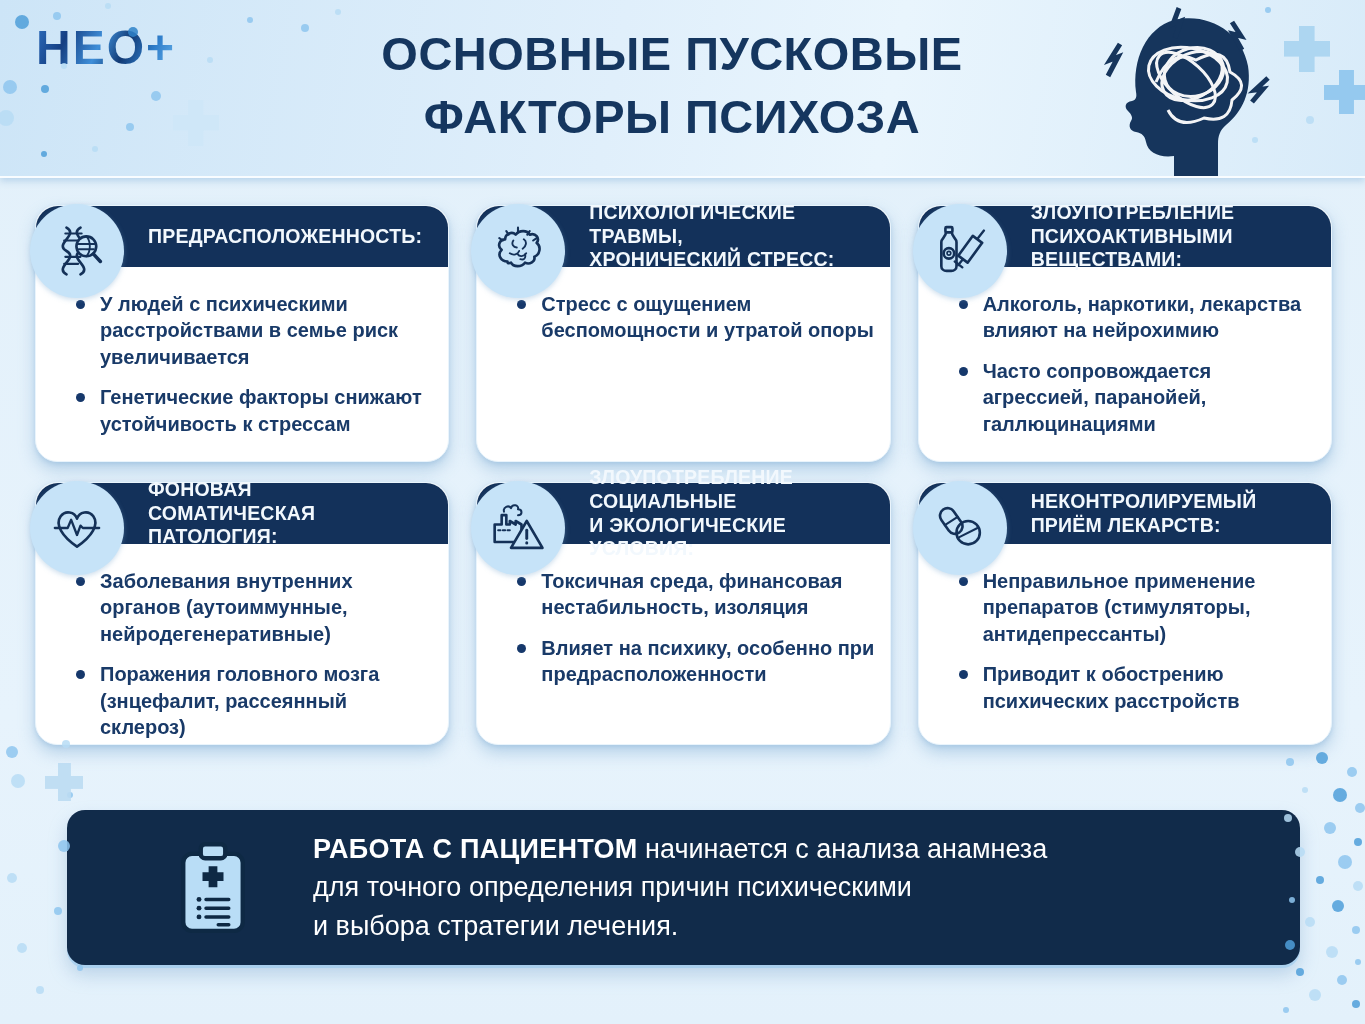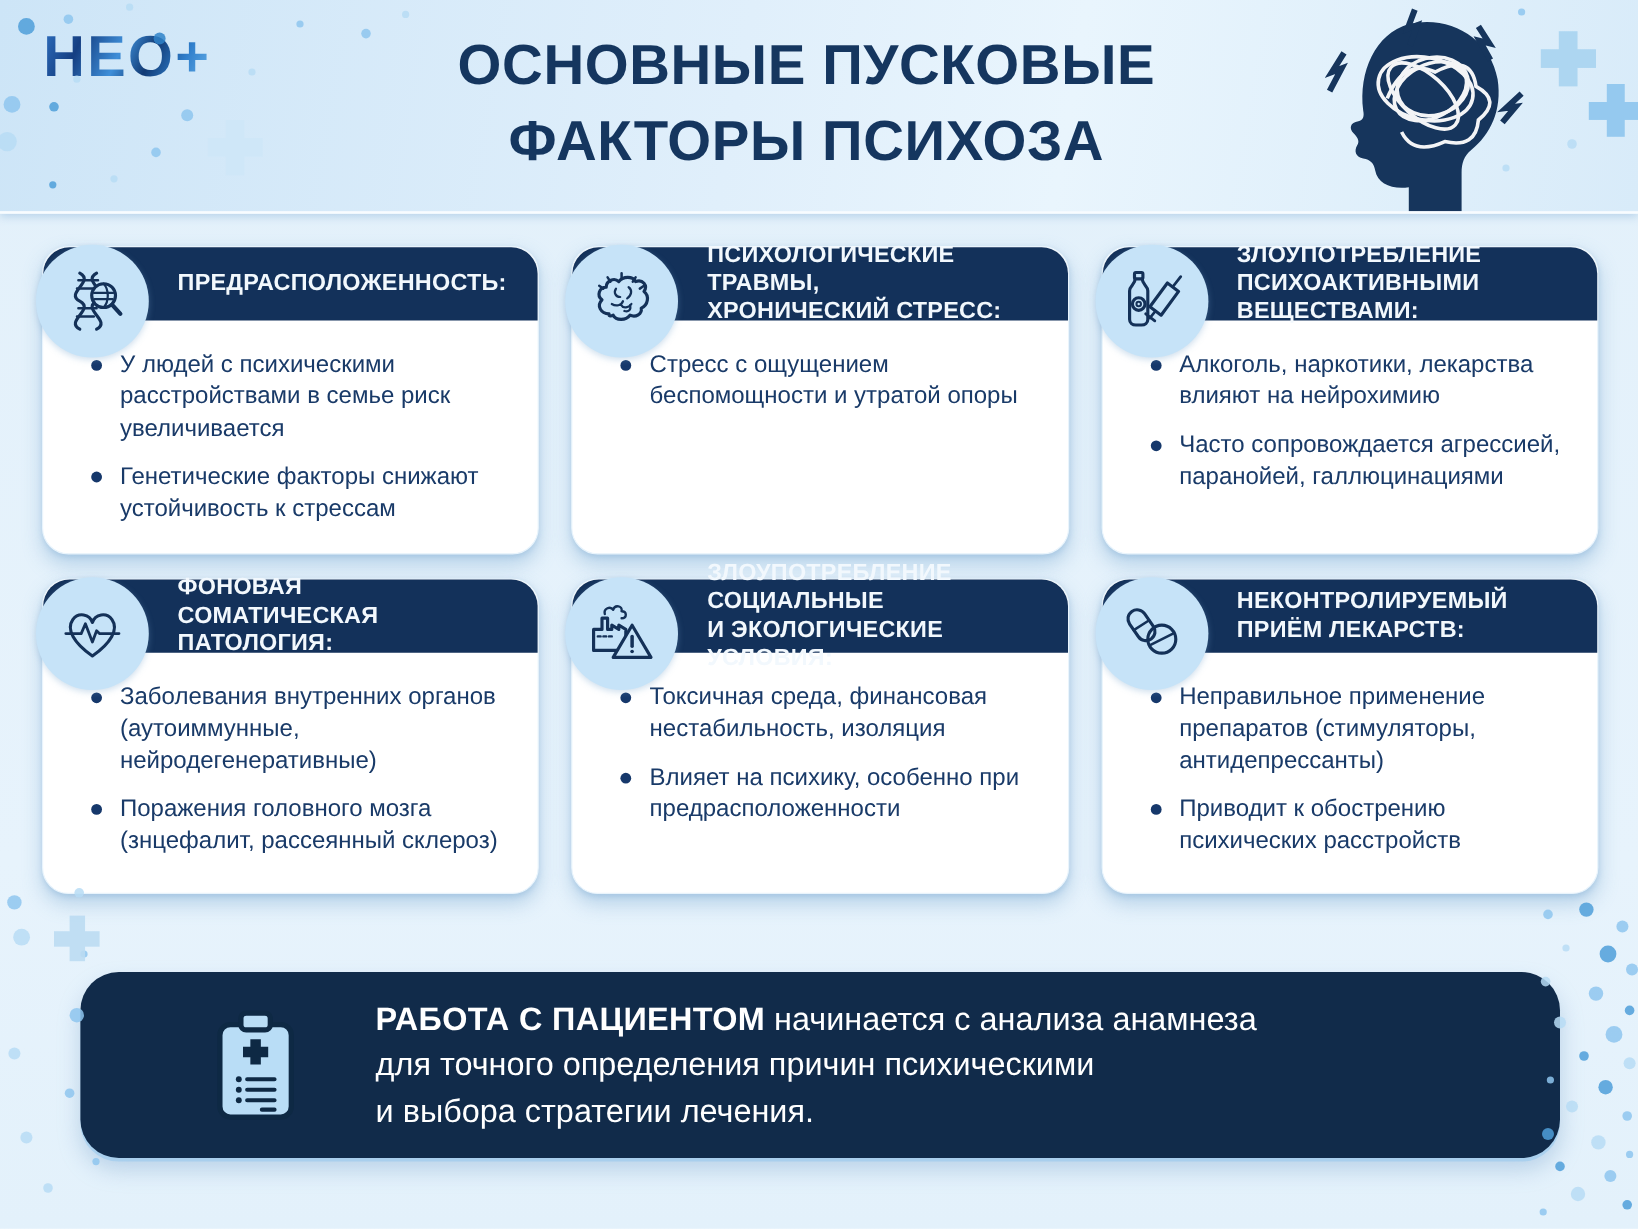--- a/index.html
+++ b/index.html
@@ -46,25 +46,25 @@
     letter-spacing:.2px;
   }
   .icon-circle{
     position:absolute;top:-2px;left:-6px;width:94px;height:94px;border-radius:50%;
     background:#c6e3f8;display:flex;align-items:center;justify-content:center;
     box-shadow:0 2px 5px rgba(120,165,205,.35);
   }
   .icon-circle svg{width:56px;height:56px;}
   .bullets{list-style:none;margin:0;padding:24px 14px 0 40px;}
   .bullet{display:flex;gap:15px;margin-bottom:14px;
-    color:#193a68;font-size:20px;font-weight:400;line-height:1.32;}
+    color:#193a68;font-size:20px;font-weight:700;line-height:1.32;}
   .bullet .dot{flex:none;width:9px;height:9px;border-radius:50%;background:#16386b;margin-top:9px;}
   .banner{
     position:absolute;left:67px;top:810px;width:1233px;height:155px;
-    background:#112b4a;border-radius:32px;
+    background:#112b4a;border-radius:18px;
     box-shadow:0 3px 0 rgba(150,200,238,.55),0 10px 18px rgba(125,165,205,.4);
     display:flex;align-items:center;
   }
   .banner-icon{margin-left:104px;flex:none;}
   .banner-text{margin-left:58px;color:#ffffff;font-size:27px;line-height:1.42;font-weight:500;}
   .banner-text strong{font-weight:800;letter-spacing:.3px;}
   .dotdec{position:absolute;border-radius:50%;opacity:.85;}
   .plusdec{position:absolute;opacity:.9;}
   .ic{stroke:#143158;fill:none;stroke-width:4.5;stroke-linecap:round;stroke-linejoin:round;}
 </style>

